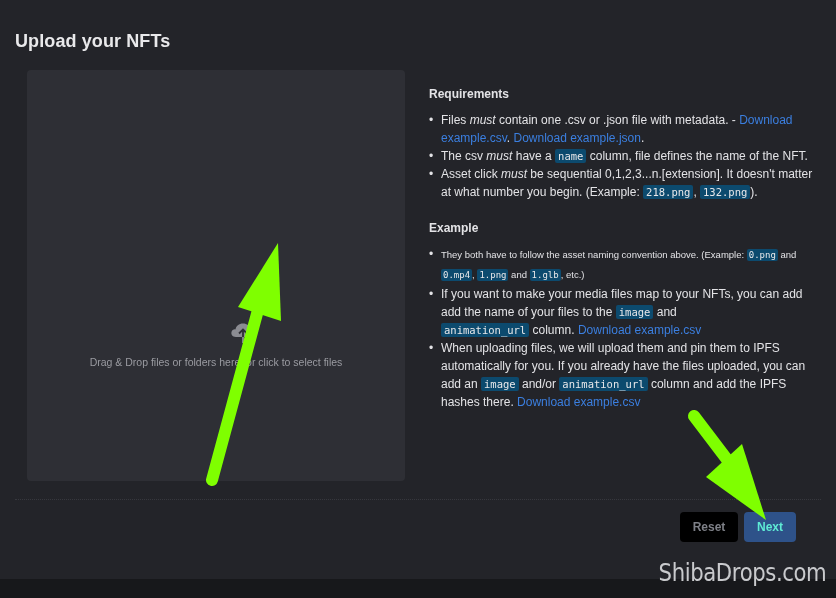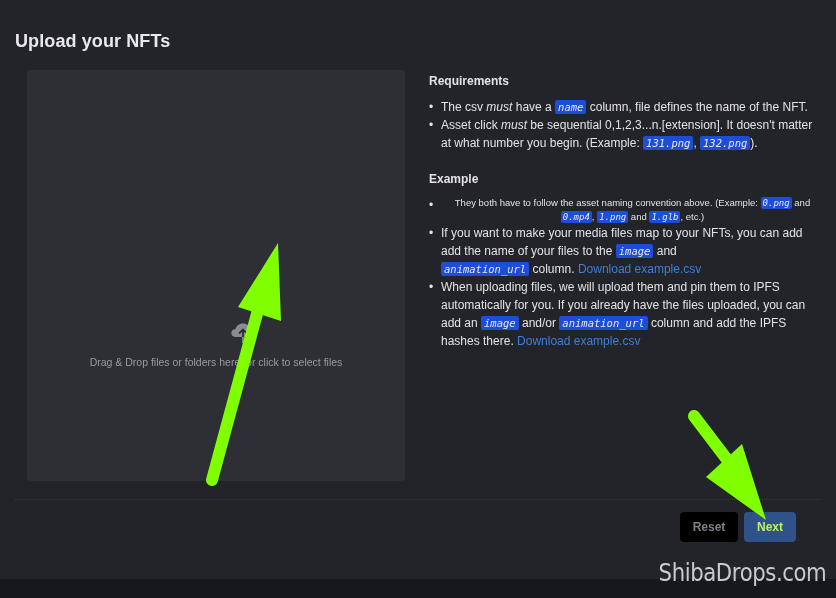--- a/index.html
+++ b/index.html
@@ -18,46 +18,46 @@
   }
   .dropzone .upload-icon {
     position: absolute; left: 203px; top: 252px; width: 26px; height: 22px;
   }
   .dropzone-text {
     position: absolute; left: 0; width: 100%; top: 286px; text-align: center;
     font-size: 10.5px; color: #9a9ba1;
   }
   .dropzone .upload-icon svg { display: block; }
 
-  .info { position: absolute; left: 429px; top: 72px; width: 395px; font-size: 12px; line-height: 18px; color: #e3e3e6; }
+  .info { position: absolute; left: 429px; top: 85px; width: 395px; font-size: 12px; line-height: 18px; color: #e3e3e6; }
   .info h4 { margin: 0; font-size: 12px; font-weight: 700; color: #e3e3e6; }
   .info ul { margin: 8px 0 0 0; padding-left: 12px; list-style: none; }
   .info li { position: relative; margin: 0; }
   .info li::before { content: "•"; position: absolute; left: -12px; top: 0; color: #e3e3e6; }
-  .info .small { font-size: 9.5px; line-height: 14px; display: block; text-align: center; }
+  .info .small { font-size: 9.5px; line-height: 20px; display: block; }
   .info a { color: #3b7fe0; text-decoration: none; }
   .info code {
     font-family: "DejaVu Sans Mono", monospace; font-size: 10.5px;
-    background: #1d4ed8; color: #e8e8ea; padding: 1px 3px; border-radius: 2px; font-style: italic;
+    background: #0c4a6e; color: #e8e8ea; padding: 1px 3px; border-radius: 2px;
   }
   .info .small code { font-size: 9px; padding: 1px 2px; }
   .options-title { margin-top: 18px !important; }
 
   .divider {
     position: absolute; left: 15px; top: 499px; width: 806px; height: 0;
     border-top: 1px dotted #37383e;
   }
   .btn {
     position: absolute; top: 512px; height: 30px; border-radius: 4px; border: none;
     font-family: "Liberation Sans", sans-serif; font-size: 12px; font-weight: 700;
     color: #7e8087; display: flex; align-items: center; justify-content: center;
     cursor: pointer; padding: 0;
   }
   .btn-reset { left: 680px; width: 58px; background: #000000; }
-  .btn-next { left: 744px; width: 52px; background: #2e5289; color: #bef264; }
+  .btn-next { left: 744px; width: 52px; background: #2e5289; color: #5eead4; }
 
   .footer-bar { position: absolute; left: 0; top: 579px; width: 836px; height: 19px; background: #17181b; }
   .watermark {
     position: absolute; right: 10px; top: 558px; font-size: 25px; color: #c9cacd;
     font-family: "DejaVu Sans", sans-serif; font-weight: 400; letter-spacing: -0.5px;
     transform: scaleX(0.85); transform-origin: right center;
   }
   .arrows { position: absolute; left: 0; top: 0; width: 836px; height: 598px; pointer-events: none; }
 </style>
 </head>
@@ -73,24 +73,27 @@
       <path d="M13 15 L13 21" stroke="#8b8c92" stroke-width="1.8"></path>
     </svg>
   </span>
   <div class="dropzone-text">Drag &amp; Drop files or folders here, or click to select files</div>
 </div>
 
 <div class="info">
   <h4>Requirements</h4>
   <ul>
     <li>
+      <span>Files </span><em>must</em><span> contain one .csv or .json file with metadata. - </span><a href="#">Download example.csv</a><span>. </span><a href="#">Download example.json</a><span>.</span>
+    </li>
+    <li>
       <span>The csv </span><em>must</em><span> have a </span><code>name</code><span> column, file defines the name of the NFT.</span>
     </li>
     <li>
-      <span>Asset click </span><em>must</em><span> be sequential 0,1,2,3...n.[extension]. It doesn't matter at what number you begin. (Example: </span><code>131.png</code><span>, </span><code>132.png</code><span>).</span>
+      <span>Asset click </span><em>must</em><span> be sequential 0,1,2,3...n.[extension]. It doesn't matter at what number you begin. (Example: </span><code>218.png</code><span>, </span><code>132.png</code><span>).</span>
     </li>
   </ul>
 
   <h4 class="options-title">Example</h4>
   <ul>
     <li>
       <span class="small"><span>They both have to follow the asset naming convention above. (Example: </span><code>0.png</code> <span> and </span><code>0.mp4</code><span>, </span><code>1.png</code><span> and </span><code>1.glb</code><span>, etc.)</span></span>
     </li>
     <li>
       <span>If you want to make your media files map to your NFTs, you can add add the name of your files to the </span><code>image</code><span> and </span><br><code>animation_url</code><span> column. </span><a href="#">Download example.csv</a>

